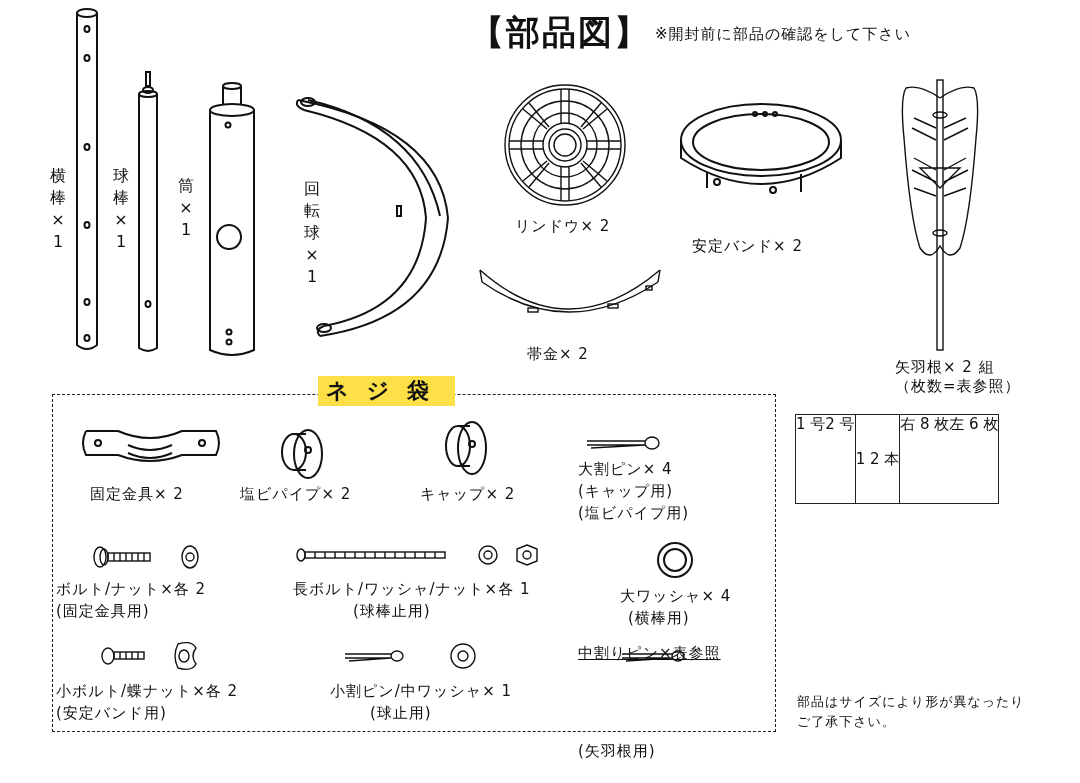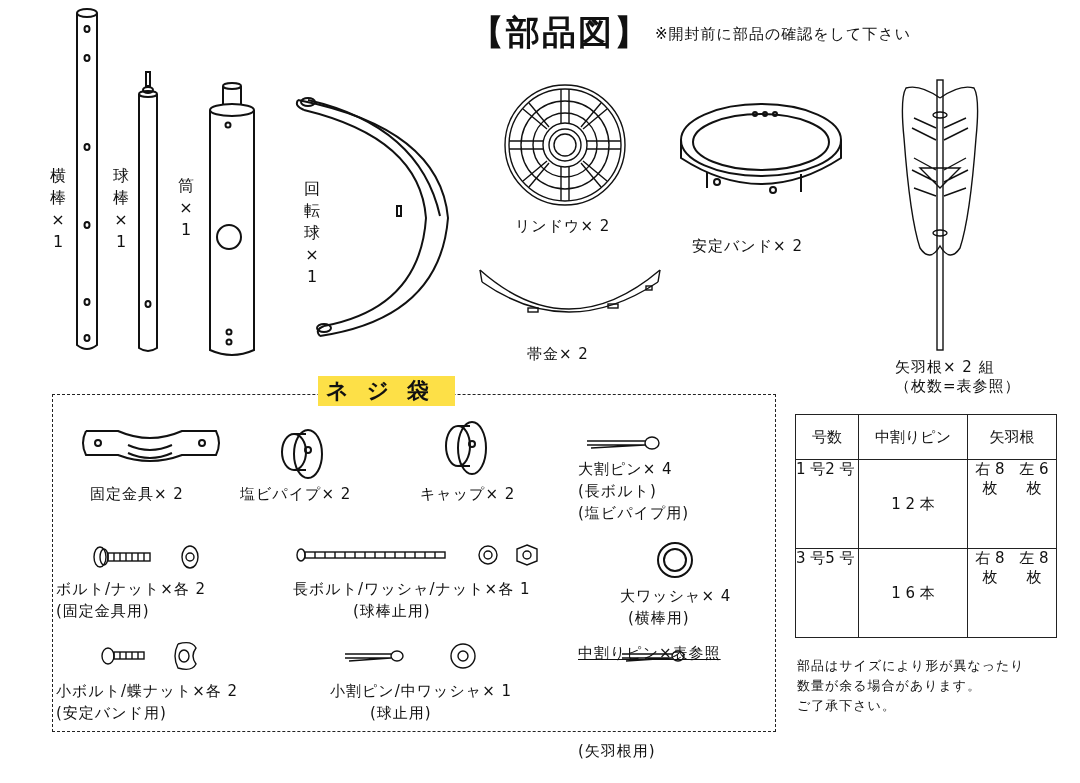--- a/index.html
+++ b/index.html
@@ -163,21 +163,21 @@
   <path d="M18 6 L30 6 M18 46 L30 46"></path>
   <circle cx="32" cy="24" r="3"></circle>
 </svg>
 <div class="abs t" style="left:420px;top:485px;">キャップ× 2</div>
 
 <svg class="thin" style="left:585px;top:435px;" width="80" height="16" viewBox="0 0 80 16">
   <path d="M2 6 L60 6 M2 10 L60 10 M6 13 L60 10"></path>
   <ellipse cx="67" cy="8" rx="7" ry="6"></ellipse>
 </svg>
 <div class="abs t" style="left:578px;top:460px;">大割ピン× 4</div>
-<div class="abs t" style="left:578px;top:482px;">(長ボルト)</div>
+<div class="abs t" style="left:578px;top:482px;">(キャップ用)</div>
 <div class="abs t" style="left:578px;top:504px;">(塩ビパイプ用)</div>
 
 <svg class="thin" style="left:90px;top:543px;" width="120" height="30" viewBox="0 0 120 30">
   <ellipse cx="10" cy="14" rx="6" ry="10"></ellipse>
     <ellipse cx="14" cy="14" rx="4" ry="8"></ellipse>
   <rect x="18" y="10" width="42" height="8"></rect>
   <path d="M24 10 L24 18 M30 10 L30 18 M36 10 L36 18 M42 10 L42 18 M48 10 L48 18 M54 10 L54 18"></path>
   <ellipse cx="100" cy="14" rx="8" ry="11"></ellipse>
     <circle cx="100" cy="14" r="4"></circle>
 </svg>
@@ -224,55 +224,34 @@
 
 <svg class="thin" style="left:620px;top:646px;" width="70" height="20" viewBox="0 0 70 20">
   <path d="M2 8 L52 8 M2 12 L52 12 M6 15 L52 12"></path>
   <ellipse cx="58" cy="10" rx="6" ry="5"></ellipse>
 </svg>
 <div class="abs t" style="left:578px;top:644px;text-decoration:underline;">中割りピン×表参照</div>
 <div class="abs t" style="left:578px;top:704px;margin-top:38px;">(矢羽根用)</div>
 
 <table class="spec">
   <tbody>
-      <tr>
-    <th class="c1">号数</th>
-    <th class="c2">中割りピン</th>
-    <th class="c3">矢羽根</th>
-  </tr>
   <tr>
     <td>
           <div class="cell2">
             <span>1 号</span>
             <span>2 号</span>
           </div>
         </td>
     <td>1 2 本</td>
     <td>
           <div class="cell2">
             <span>右 8 枚</span>
             <span>左 6 枚</span>
           </div>
         </td>
   </tr>
-  <tr>
-    <td>
-          <div class="cell2">
-            <span>3 号</span>
-            <span>5 号</span>
-          </div>
-        </td>
-    <td>1 6 本</td>
-    <td>
-          <div class="cell2">
-            <span>右 8 枚</span>
-            <span>左 8 枚</span>
-          </div>
-        </td>
-  </tr>
 </tbody>
   </table>
 
-<div class="abs note" style="left:797px;top:656px;">
+<div class="abs note" style="left:797px;top:692px;">
   <div>部品はサイズにより形が異なったり</div>
-  <div>数量が余る場合があります。</div>
   <div>ご了承下さい。</div>
 </div>
 
 </body></html>

